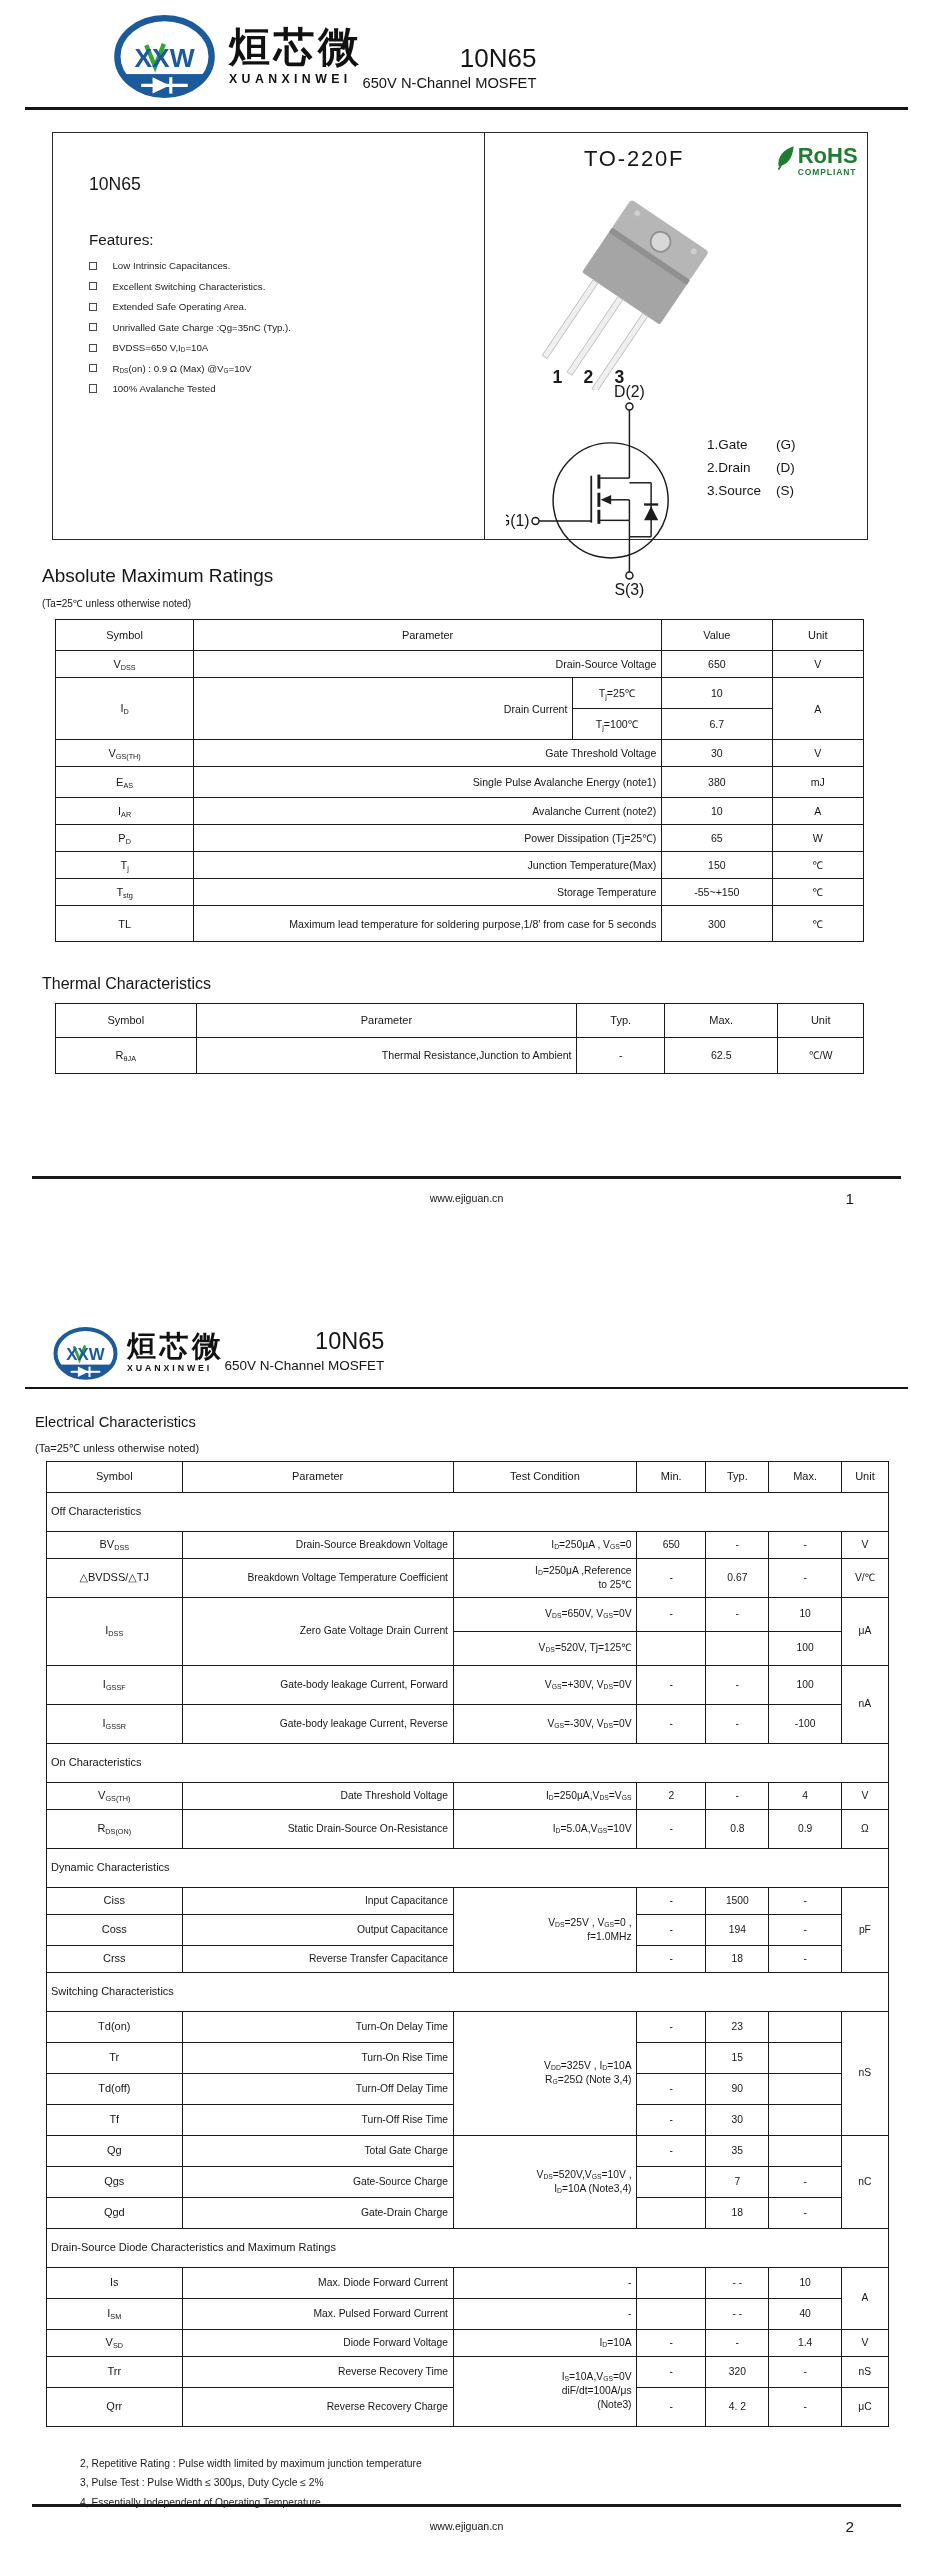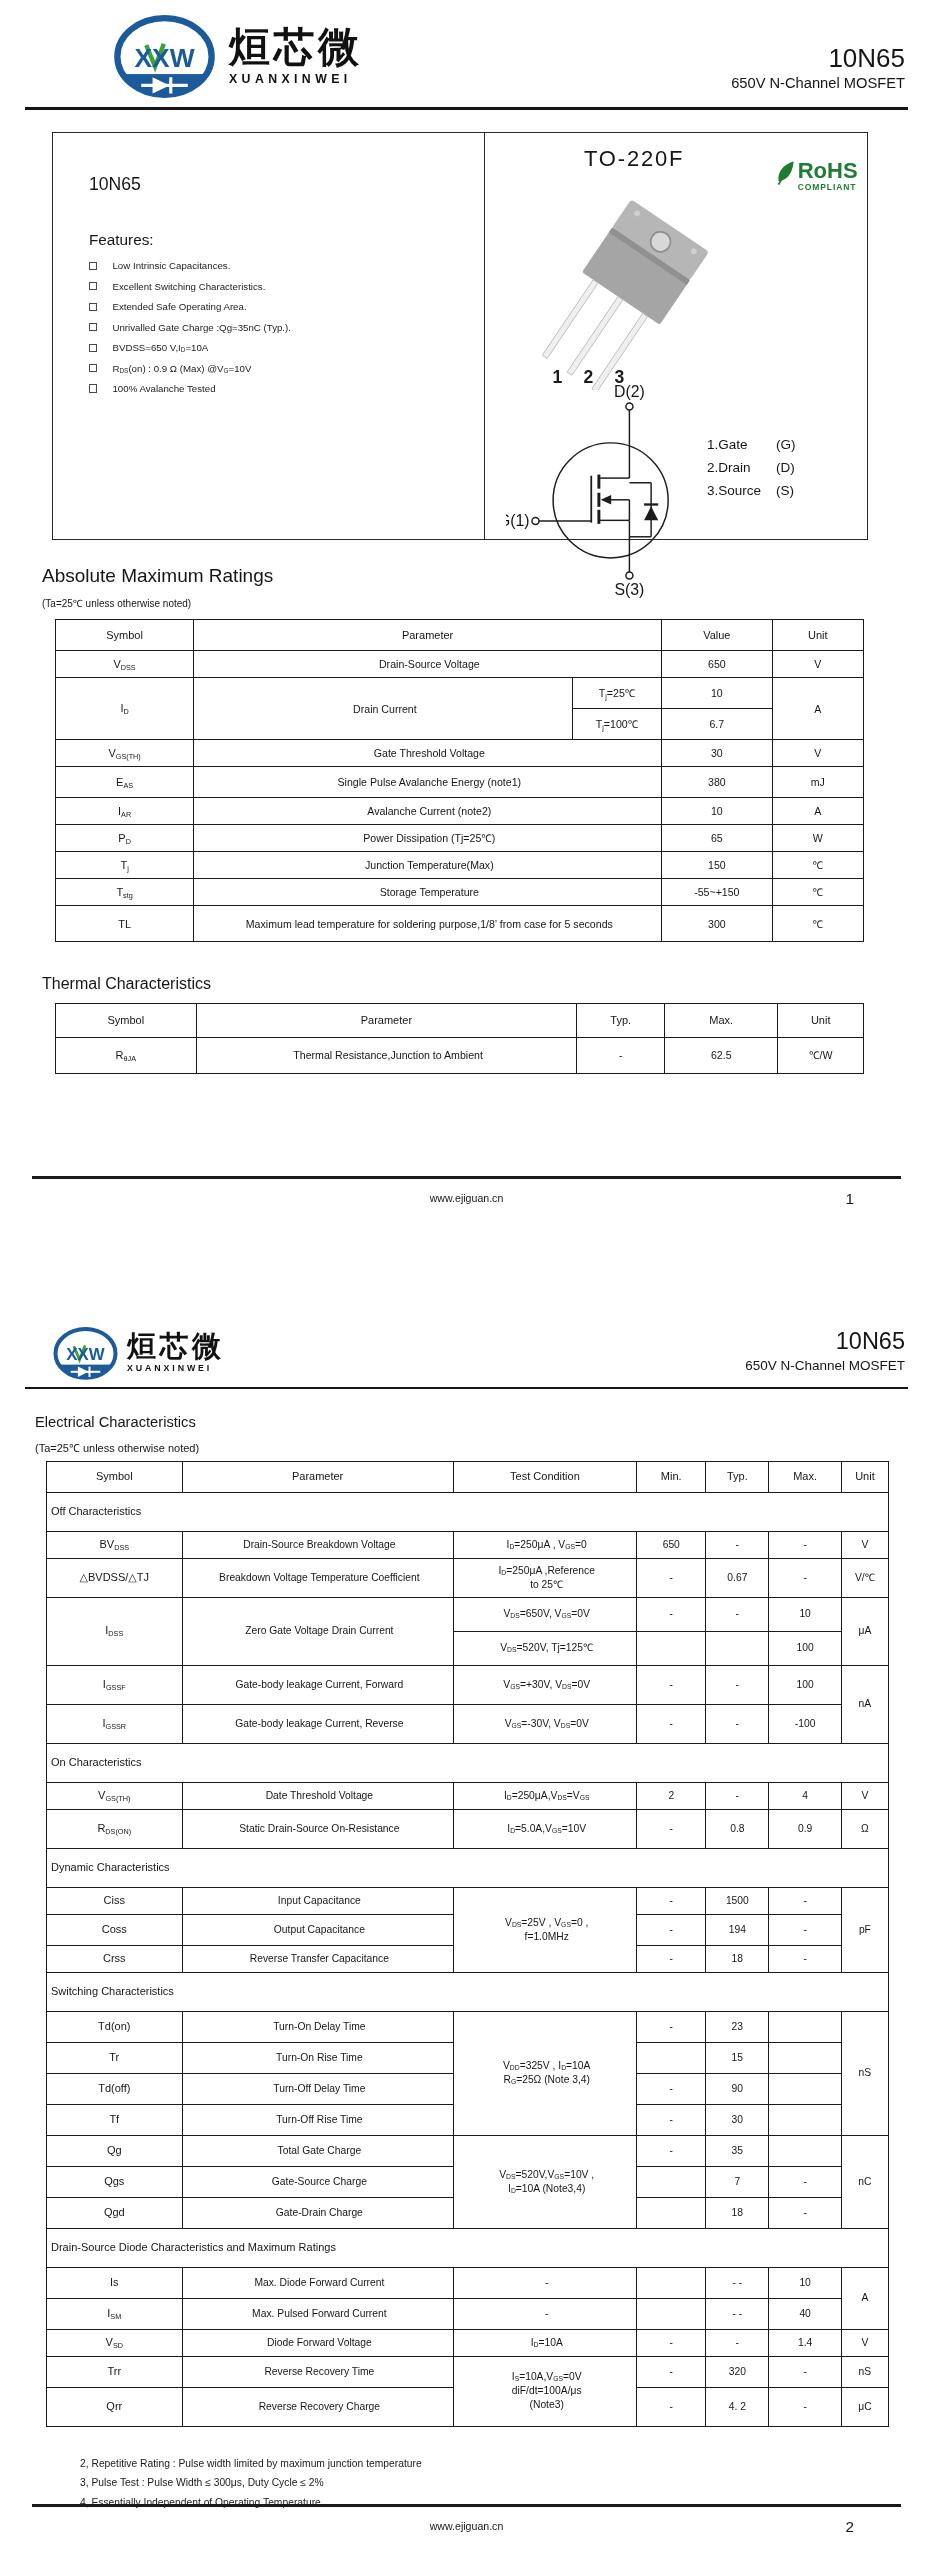--- a/index.html
+++ b/index.html
@@ -7,21 +7,21 @@
   body {
     width:933px;
     font-family:"Liberation Sans", sans-serif;
     color:#161616;
   }
   .page { position:relative; width:933px; background:#fff; overflow:hidden; }
   #p1 { height:1240px; }
   #p2 { height:1336px; }
 
   
-  .doc-header { display:flex; justify-content:space-between; align-items:flex-start; padding:15.3px 28px 0 32px; }
+  .doc-header { display:flex; align-items:flex-start; padding:15.3px 28px 0 32px; }
   #p2 .doc-header { padding-top:87px; }
   .logo-block { display:flex; align-items:flex-start; gap:7px; }
   #p1 .logo-block { margin-left:75px; }
   #p2 .logo-block { margin-left:19px; }
   .logo-mark { display:block; }
   #p1 .logo-mark { width:115px; height:88px; }
   #p2 .logo-mark { width:69px; height:56px; }
   .logo-text { display:flex; flex-direction:column; }
   .logo-cn { font-weight:bold; color:#111; letter-spacing:3.5px; line-height:1.05; }
   #p1 .logo-cn { font-size:41px; margin-top:10.6px; }
@@ -43,21 +43,21 @@
   .box-left { width:431px; padding:34px 0 0 36px; }
   .box-right { position:relative; flex:1; border-left:1.2px solid #2a2a2a; }
   .box-title { font-size:17.6px; margin-top:7px; }
   .features-heading { font-size:15.3px; margin-top:36px; }
   .features-list { list-style:none; margin-top:11.8px; }
   .features-list li { display:flex; align-items:center; margin-bottom:9.4px; }
   .cb { flex:0 0 auto; width:8.2px; height:8.2px; border:1.2px solid #4a4a4a; margin-right:15.3px; }
   .feat-text { font-size:9.7px; color:#1c1c1c; }
 
   .pkg-title { position:absolute; top:13px; left:99px; font-size:22px; letter-spacing:1.8px; }
-  .rohs { position:absolute; top:27px; right:9.4px; display:flex; align-items:flex-start; gap:2px; }
+  .rohs { position:absolute; top:12px; right:9.4px; display:flex; align-items:flex-start; gap:2px; }
   .rohs-txt { display:flex; flex-direction:column; line-height:1; }
   .rohs-1 { font-size:22px; font-weight:bold; color:#1e7c33; }
   .rohs-2 { font-size:8.5px; font-weight:bold; color:#1e7c33; letter-spacing:0.9px; margin-top:1.2px; }
   .pkg-svg { position:absolute; top:63px; left:31px; }
   .mosfet-svg { position:absolute; top:250px; left:21px; }
   .pin-legend { position:absolute; top:304px; left:222px; display:grid; grid-template-columns:69px auto; row-gap:8px; font-size:13.5px; }
 
   
   .sec-heading { display:flex; align-items:baseline; gap:9.4px; margin:25px 0 9.4px 42px;flex-direction:column; }
   .sec-heading .big { font-size:19px; }
@@ -65,21 +65,21 @@
   .sec-heading .cond { font-size:10px; }
   #p2 .sec-heading { margin-left:35px; margin-bottom:5.9px; }
   #p2 .sec-heading .mid { font-size:14.7px; }
   #p2 .sec-heading .cond { font-size:11px; }
 
   
   table { border-collapse:collapse; table-layout:fixed; }
   .tbl { border:1.8px solid #1a1a1a; }
   .tbl td { border:1.2px solid #1a1a1a; text-align:center; vertical-align:middle; font-size:10.6px; padding:2.4px 4.7px; line-height:1.35; }
   .tbl .hd { font-size:11px; }
-  .tbl .l { text-align:center; padding-left:8.2px; }
+  .tbl .l { text-align:right; padding-left:8.2px; }
   .tbl .sym { font-size:11px; }
   sub { font-size:66%; vertical-align:-16%; }
   .h46 { height:27px; } .h52 { height:31px; } .h58 { height:34px; }
   .h62 { height:36px; } .h66 { height:39px; }
   .abs-tbl { margin-left:55px; width:809px; }
   .th-tbl  { margin-left:55px; width:809px; }
   .ec-tbl  { margin-left:46px; width:843px; }
   .ec-tbl td { font-size:10.3px; }
   .sec-row td { text-align:left; padding-left:4px; font-size:11px; height:39px; }
 

